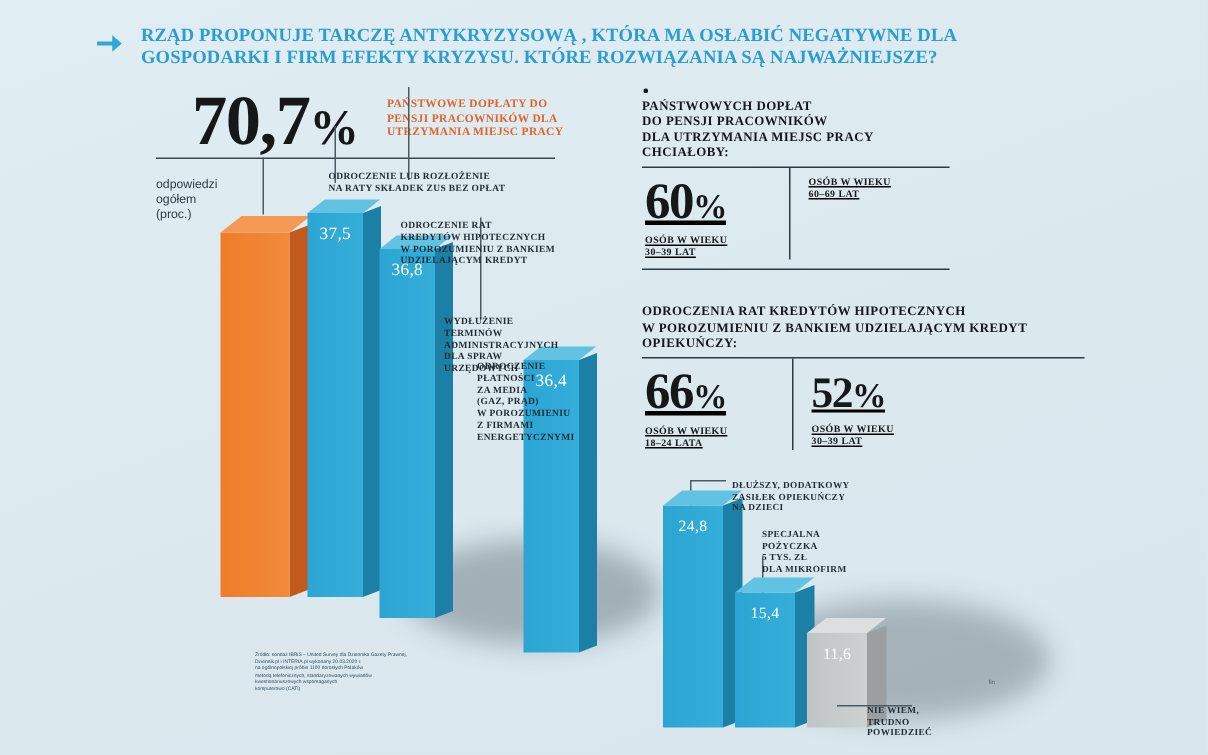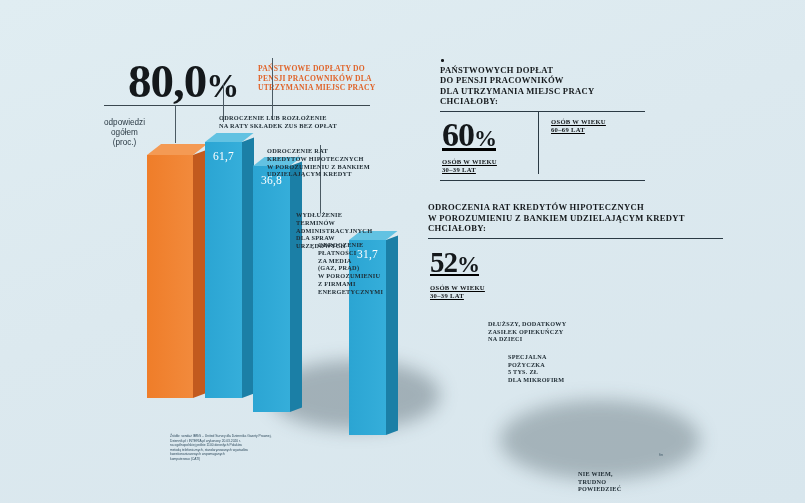--- a/index.html
+++ b/index.html
@@ -128,66 +128,75 @@
   .shadow{ position:absolute; border-radius:50%; filter:blur(9px); }
 </style>
 </head>
 <body>
 
 <div id="stage">
 
   <div class="shadow" style="left:270px;top:360px;width:170px;height:70px;background:rgba(30,45,55,.30);"></div>
   <div class="shadow" style="left:500px;top:400px;width:200px;height:80px;background:rgba(30,45,55,.28);"></div>
 
+  <div class="header">
+    <svg class="arrow-icon" viewBox="0 0 24 24">
+      <path d="M3 10.5 h11 v-4.5 l7 6 -7 6 v-4.5 h-11 z" fill="#2fa8d5"></path>
+    </svg>
+    <div class="headline">
+      <span>RZĄD PROPONUJE TARCZĘ ANTYKRYZYSOWĄ , KTÓRA MA OSŁABIĆ NEGATYWNE DLA</span>
+      <span class="l2">GOSPODARKI I FIRM EFEKTY KRYZYSU. KTÓRE ROZWIĄZANIA SĄ NAJWAŻNIEJSZE?</span>
+    </div>
+  </div>
 
 
   <div class="bignum">
-    <span>80,0</span><span class="pc">%</span>
+    <span>70,7</span><span class="pc">%</span>
   </div>
   <div class="bignum-label">PAŃSTWOWE DOPŁATY DO PENSJI PRACOWNIKÓW DLA UTRZYMANIA MIEJSC PRACY</div>
   <div class="rule-main"></div>
 
-  <div class="axis-cap" style="white-space:pre-line;text-align:center;">odpowiedzi
+  <div class="axis-cap" style="white-space:pre-line;">odpowiedzi
 ogółem
 (proc.)</div>
 
   <div class="chart-main">
 
     <div class="leader" style="left:75px;top:-5px;height:38px;"></div>
 
     <div class="bar" style="left:47px;top:45px;width:46px;height:243px;">
       <div class="side" style="left:46px;background:#c25a1e;transform:skewY(-21deg);transform-origin:left top;"></div>
       <div class="front" style="background:linear-gradient(90deg,#ef7d29,#f28a3c);"></div>
       <div class="top" style="left:0;top:-11px;width:46px;height:11px;background:#f49a54;transform:skewX(-52deg);transform-origin:left bottom;"></div>
     </div>
 
     <div class="leader" style="left:123px;top:-26px;height:38px;"></div>
     <div class="bar" style="left:105px;top:32px;width:37px;height:256px;">
       <div class="side" style="left:37px;width:12px;background:#1b7fa6;transform:skewY(-21deg);transform-origin:left top;"></div>
       <div class="front" style="background:linear-gradient(90deg,#2ba5d3,#35aeda);"></div>
       <div class="top" style="left:0;top:-9px;width:37px;height:9px;background:#62c2e2;transform:skewX(-52deg);transform-origin:left bottom;"></div>
-      <div class="val" style="top:8px;">61,7</div>
+      <div class="val" style="top:8px;">37,5</div>
     </div>
 
     <div class="leader" style="left:172px;top:-52px;height:62px;"></div>
     <div class="bar" style="left:153px;top:56px;width:37px;height:246px;">
       <div class="side" style="left:37px;width:12px;background:#1b7fa6;transform:skewY(-21deg);transform-origin:left top;"></div>
       <div class="front" style="background:linear-gradient(90deg,#2ba5d3,#35aeda);"></div>
       <div class="top" style="left:0;top:-9px;width:37px;height:9px;background:#62c2e2;transform:skewX(-52deg);transform-origin:left bottom;"></div>
       <div class="val" style="top:8px;">36,8</div>
     </div>
 
     <div class="leader" style="left:220px;top:35px;height:68px;"></div>
 
     <div class="leader" style="left:268px;top:122px;height:10px;"></div>
     <div class="bar" style="left:249px;top:130px;width:37px;height:195px;">
       <div class="side" style="left:37px;width:12px;background:#1b7fa6;transform:skewY(-21deg);transform-origin:left top;"></div>
       <div class="front" style="background:linear-gradient(90deg,#2ba5d3,#35aeda);"></div>
       <div class="top" style="left:0;top:-9px;width:37px;height:9px;background:#62c2e2;transform:skewX(-52deg);transform-origin:left bottom;"></div>
-      <div class="val" style="top:8px;">31,7</div>
+      <div class="val" style="top:8px;">36,4</div>
     </div>
   </div>
 
   <div class="blabel" style="left:219px;top:114px;width:160px;white-space:pre-line;">ODROCZENIE LUB ROZŁOŻENIE
 NA RATY SKŁADEK ZUS BEZ OPŁAT</div>
   <div class="blabel" style="left:267px;top:147px;width:130px;white-space:pre-line;">ODROCZENIE RAT
 KREDYTÓW HIPOTECZNYCH
 W POROZUMIENIU Z BANKIEM
 UDZIELAJĄCYM KREDYT</div>
   <div class="blabel" style="left:296px;top:211px;width:120px;white-space:pre-line;">WYDŁUŻENIE
@@ -196,21 +205,21 @@
 DLA SPRAW
 URZĘDOWYCH</div>
   <div class="blabel" style="left:318px;top:241px;width:110px;white-space:pre-line;">ODROCZENIE
 PŁATNOŚCI
 ZA MEDIA
 (GAZ, PRĄD)
 W POROZUMIENIU
 Z FIRMAMI
 ENERGETYCZNYMI</div>
 
-  <div class="panel" style="left:440px;top:59px;width:205px;">
+  <div class="panel" style="left:428px;top:59px;width:205px;">
     <span class="dot"></span>
     <div class="ptitle" style="white-space:pre-line;">PAŃSTWOWYCH DOPŁAT
 DO PENSJI PRACOWNIKÓW
 DLA UTRZYMANIA MIEJSC PRACY
 CHCIAŁOBY:</div>
     <div class="hr" style="margin-top:4px;"></div>
     <div class="cells">
       <div class="cell" style="width:98px;">
         <div class="num"><span>60</span><span class="pc">%</span></div>
         <div class="sub" style="white-space:pre-line;">OSÓB W WIEKU
@@ -220,31 +229,65 @@
         <div class="sub" style="white-space:pre-line;">OSÓB W WIEKU
 60–69 LAT</div>
       </div>
     </div>
     <div class="hr" style="margin-top:6px;"></div>
   </div>
 
   <div class="panel" style="left:428px;top:202px;width:295px;">
     <div class="ptitle" style="white-space:pre-line;">ODROCZENIA RAT KREDYTÓW HIPOTECZNYCH
 W POROZUMIENIU Z BANKIEM UDZIELAJĄCYM KREDYT
-CHCIAŁOBY:</div>
+OPIEKUŃCZY:</div>
     <div class="hr" style="margin-top:4px;"></div>
     <div class="cells">
+      <div class="cell" style="width:100px;">
+        <div class="num"><span>66</span><span class="pc">%</span></div>
+        <div class="sub" style="white-space:pre-line;">OSÓB W WIEKU
+18–24 LATA</div>
+      </div>
       <div class="cell" style="width:97px;">
         <div class="num" style="font-size:29px;line-height:36px;"><span>52</span><span class="pc">%</span></div>
         <div class="sub" style="white-space:pre-line;">OSÓB W WIEKU
 30–39 LAT</div>
       </div>
     </div>
   </div>
 
+  <div class="chart-sub">
+
+    <div class="leader" style="left:30px;top:5px;height:17px;"></div>
+    <div class="leader-h" style="left:30px;top:5px;width:24px;"></div>
+
+    <div class="bar" style="left:12px;top:22px;width:40px;height:148px;">
+      <div class="side" style="left:40px;width:13px;background:#1b7fa6;transform:skewY(-21deg);transform-origin:left top;"></div>
+      <div class="front" style="background:linear-gradient(90deg,#2ba5d3,#35aeda);"></div>
+      <div class="top" style="left:0;top:-10px;width:40px;height:10px;background:#62c2e2;transform:skewX(-52deg);transform-origin:left bottom;"></div>
+      <div class="val" style="top:9px;">24,8</div>
+    </div>
+
+    <div class="leader" style="left:78px;top:56px;height:24px;"></div>
+    <div class="bar" style="left:60px;top:80px;width:40px;height:90px;">
+      <div class="side" style="left:40px;width:13px;background:#1b7fa6;transform:skewY(-21deg);transform-origin:left top;"></div>
+      <div class="front" style="background:linear-gradient(90deg,#2ba5d3,#35aeda);"></div>
+      <div class="top" style="left:0;top:-10px;width:40px;height:10px;background:#62c2e2;transform:skewX(-52deg);transform-origin:left bottom;"></div>
+      <div class="val" style="top:9px;">15,4</div>
+    </div>
+
+    <div class="bar" style="left:108px;top:107px;width:40px;height:63px;">
+      <div class="side" style="left:40px;width:13px;background:#9aa0a2;transform:skewY(-21deg);transform-origin:left top;"></div>
+      <div class="front" style="background:linear-gradient(90deg,#bfc4c5,#cdd1d2);"></div>
+      <div class="top" style="left:0;top:-10px;width:40px;height:10px;background:#dcdfe0;transform:skewX(-52deg);transform-origin:left bottom;"></div>
+      <div class="val" style="top:9px;">11,6</div>
+    </div>
+
+    <div class="leader-h" style="left:128px;top:155px;width:50px;"></div>
+  </div>
 
   <div class="slabel" style="left:488px;top:320px;width:120px;white-space:pre-line;">DŁUŻSZY, DODATKOWY
 ZASIŁEK OPIEKUŃCZY
 NA DZIECI</div>
   <div class="slabel" style="left:508px;top:353px;width:110px;white-space:pre-line;">SPECJALNA
 POŻYCZKA
 5 TYS. ZŁ
 DLA MIKROFIRM</div>
   <div class="slabel" style="left:578px;top:470px;width:110px;white-space:pre-line;">NIE WIEM,
 TRUDNO

